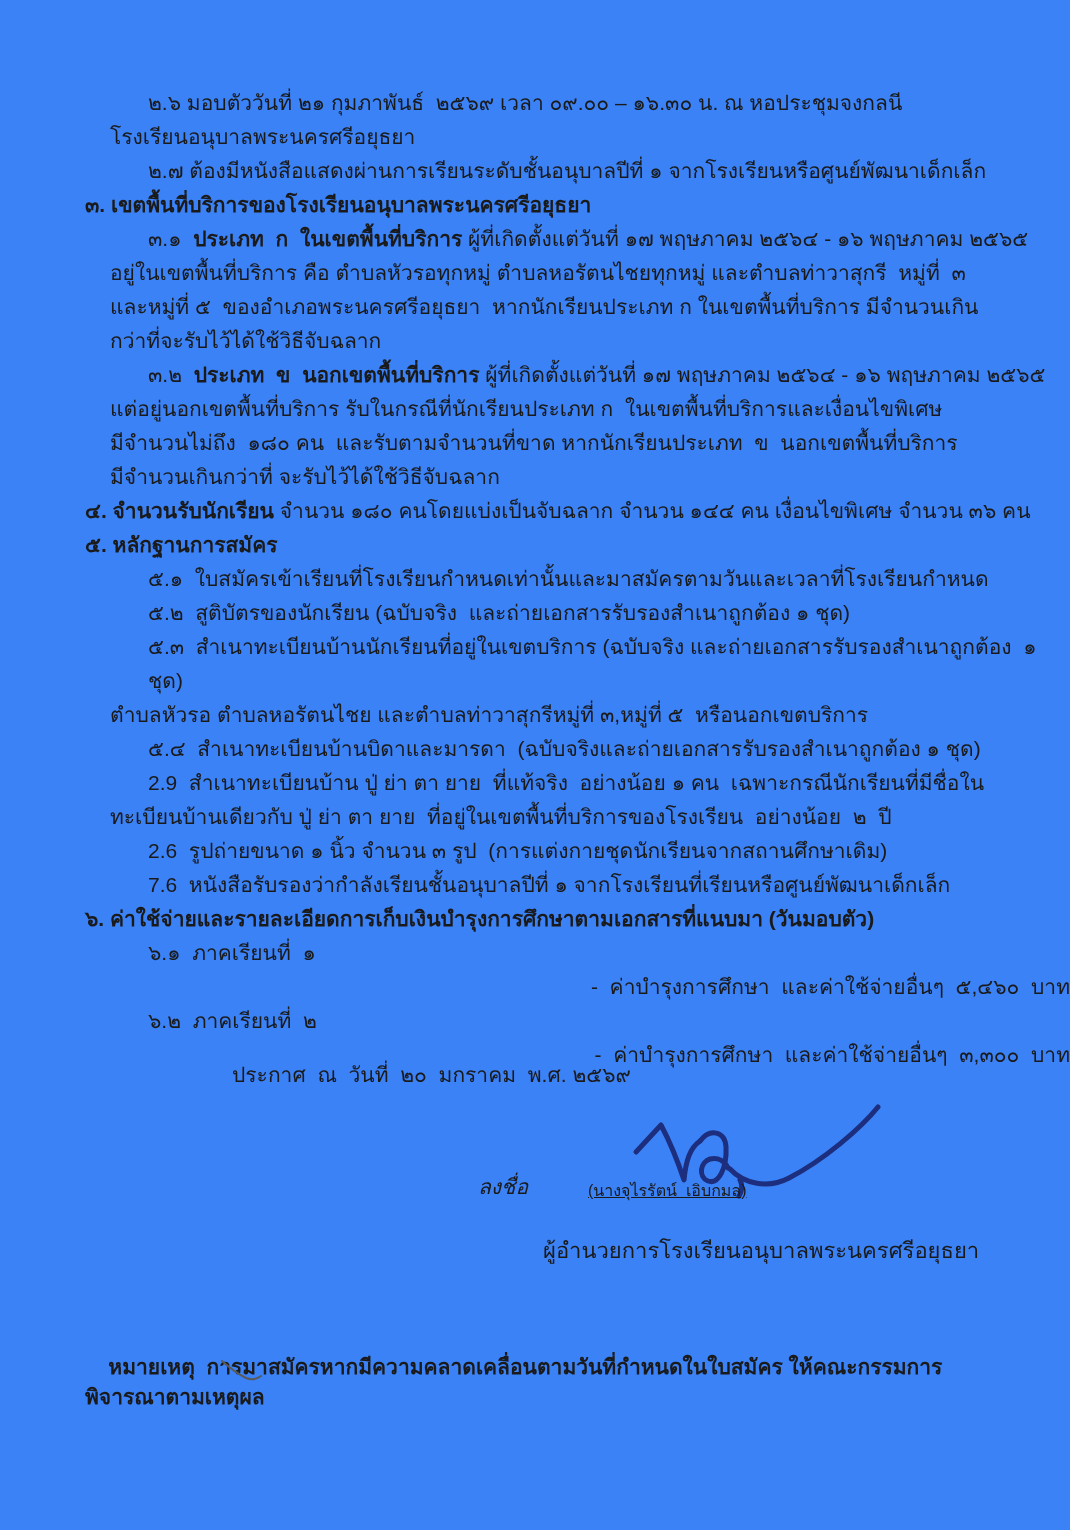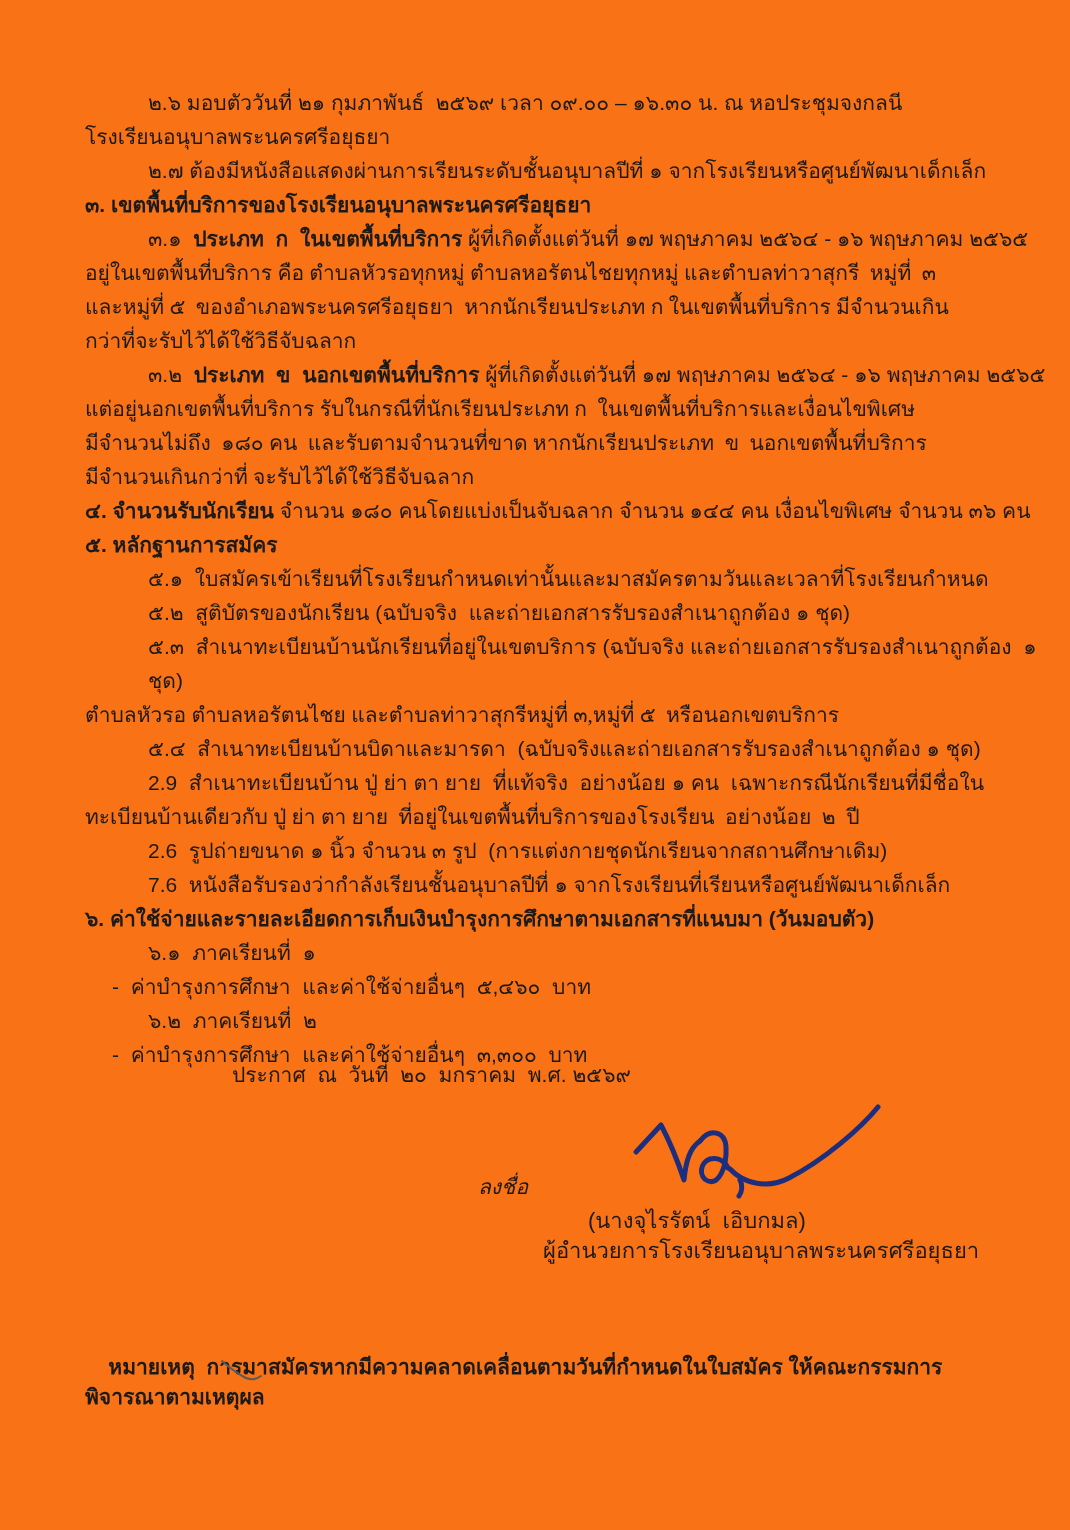--- a/index.html
+++ b/index.html
@@ -4,37 +4,37 @@
 <style>
   html, body {
     margin: 0;
     padding: 0;
     background: #ffffff;
   }
   .page {
     position: relative;
     width: 1070px;
     height: 1530px;
-    background: #f97316;
+    background: #3b82f6;
     color: #1a1a1a;
     font-family: "Liberation Sans", "DejaVu Sans", sans-serif;
     font-size: 21px;
     overflow: hidden;
   }
   #doc-lines {
     padding-top: 86px;
   }
   .line {
     line-height: 34px;
     white-space: pre-wrap;
   }
   .indent-0 { padding-left: 85px; }
   .indent-1 { padding-left: 148px; }
-  .indent-2 { padding-left: 85px; font-family: Liberation Serif, serif; }
-  .indent-3 { padding-left: 112px; }
+  .indent-2 { padding-left: 110px; }
+  .indent-3 { padding-left: 86px; text-align: right; }
   .seg.bold { font-weight: bold; }
   .issued {
     position: absolute;
     left: 232px;
     top: 1058px;
     line-height: 34px;
     white-space: pre-wrap;
   }
   .sign-label {
     position: absolute;
@@ -46,23 +46,24 @@
   .signature-svg {
     position: absolute;
     left: 628px;
     top: 1096px;
     width: 255px;
     height: 108px;
   }
   .signer-name {
     position: absolute;
     left: 588px;
-    top: 1203px;
-    font-size: 22px;
+    top: 1178px;
+    font-size: 16px;
     white-space: pre-wrap;
+    text-decoration: underline;
   }
   .signer-title {
     position: absolute;
     left: 543px;
     top: 1233px;
     font-size: 22px;
     white-space: pre-wrap;
   }
   .footnote {
     position: absolute;

